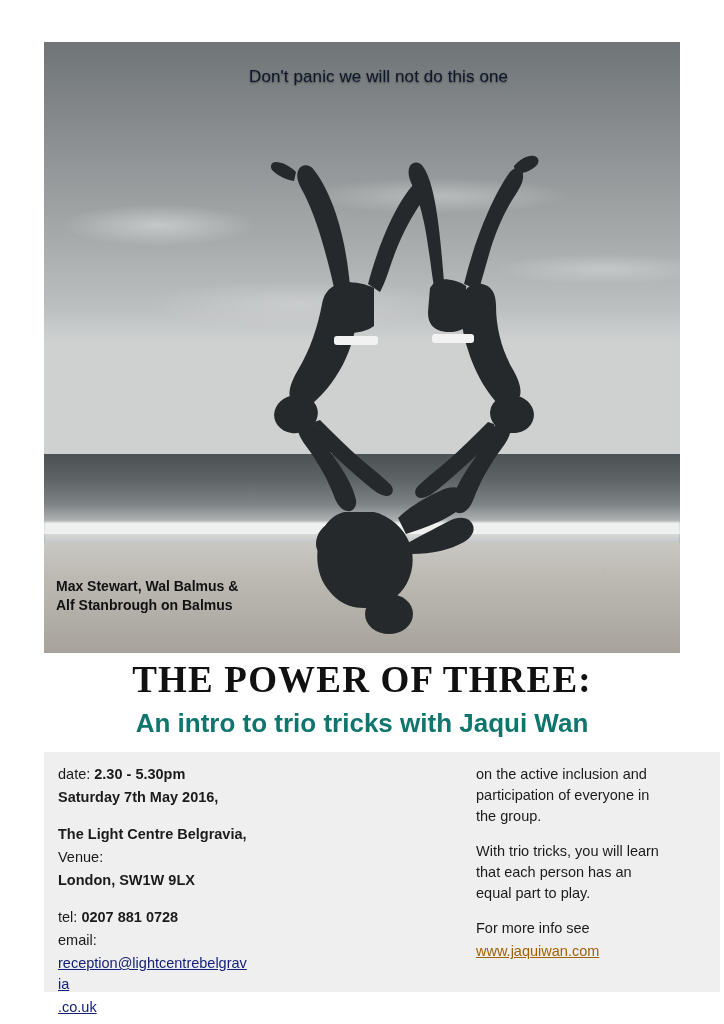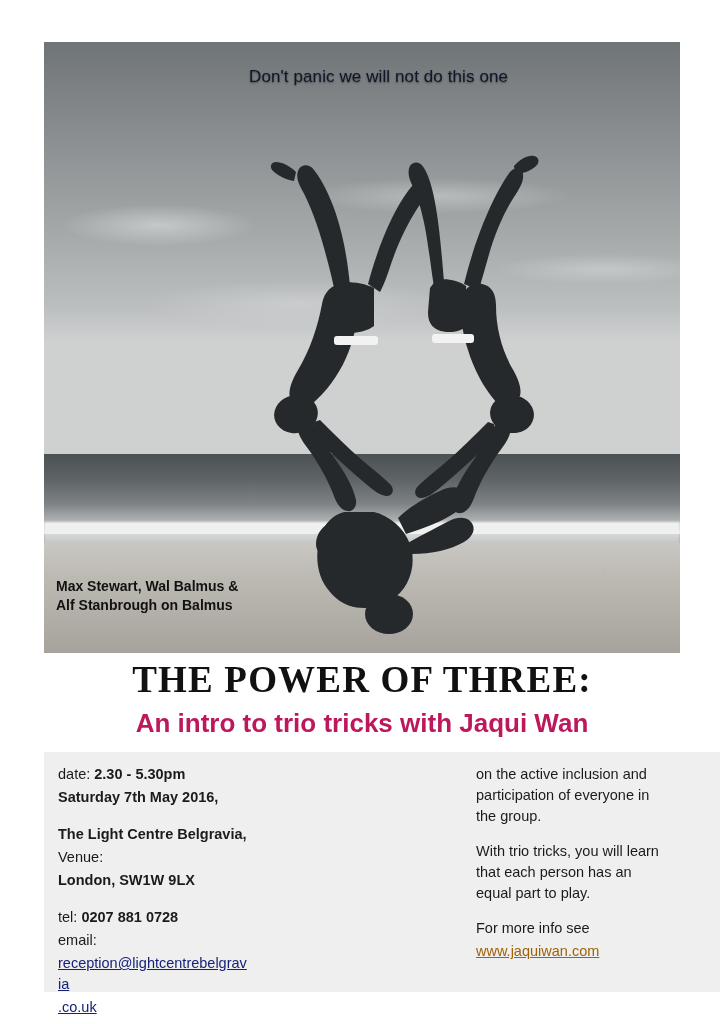--- a/index.html
+++ b/index.html
@@ -137,21 +137,21 @@
     color: #111;
   }
   .title-sub {
     position: absolute;
     left: 0;
     top: 708px;
     width: 724px;
     text-align: center;
     font-size: 26px;
     font-weight: bold;
-    color: #be185d;
+    color: #0f766e;
   }
 
   
   .info-panel {
     position: absolute;
     left: 44px;
     top: 752px;
     width: 636px;
     height: 240px;
     background: #efefef;

